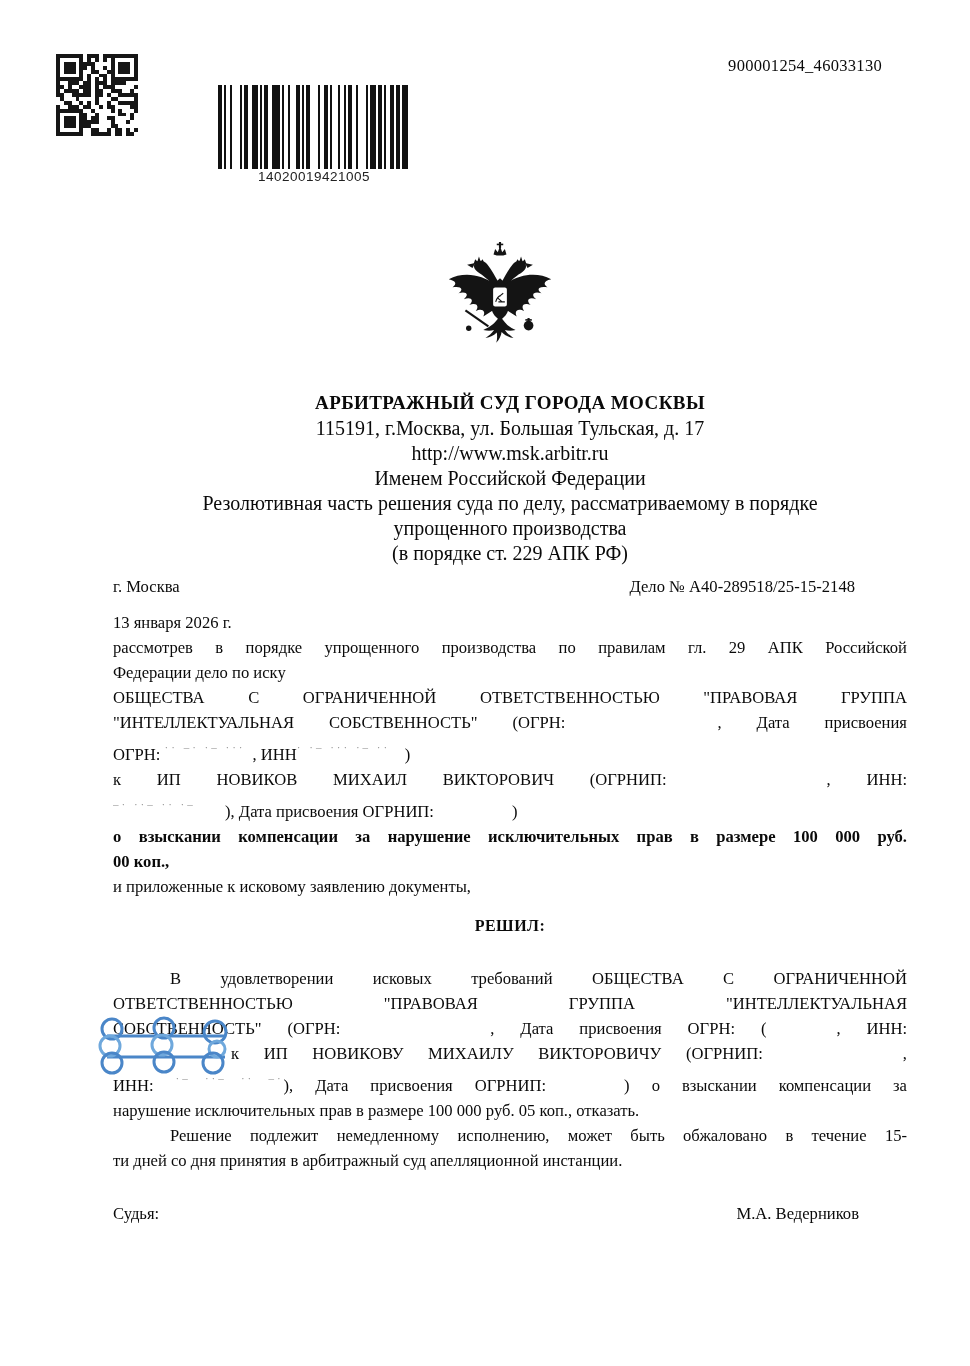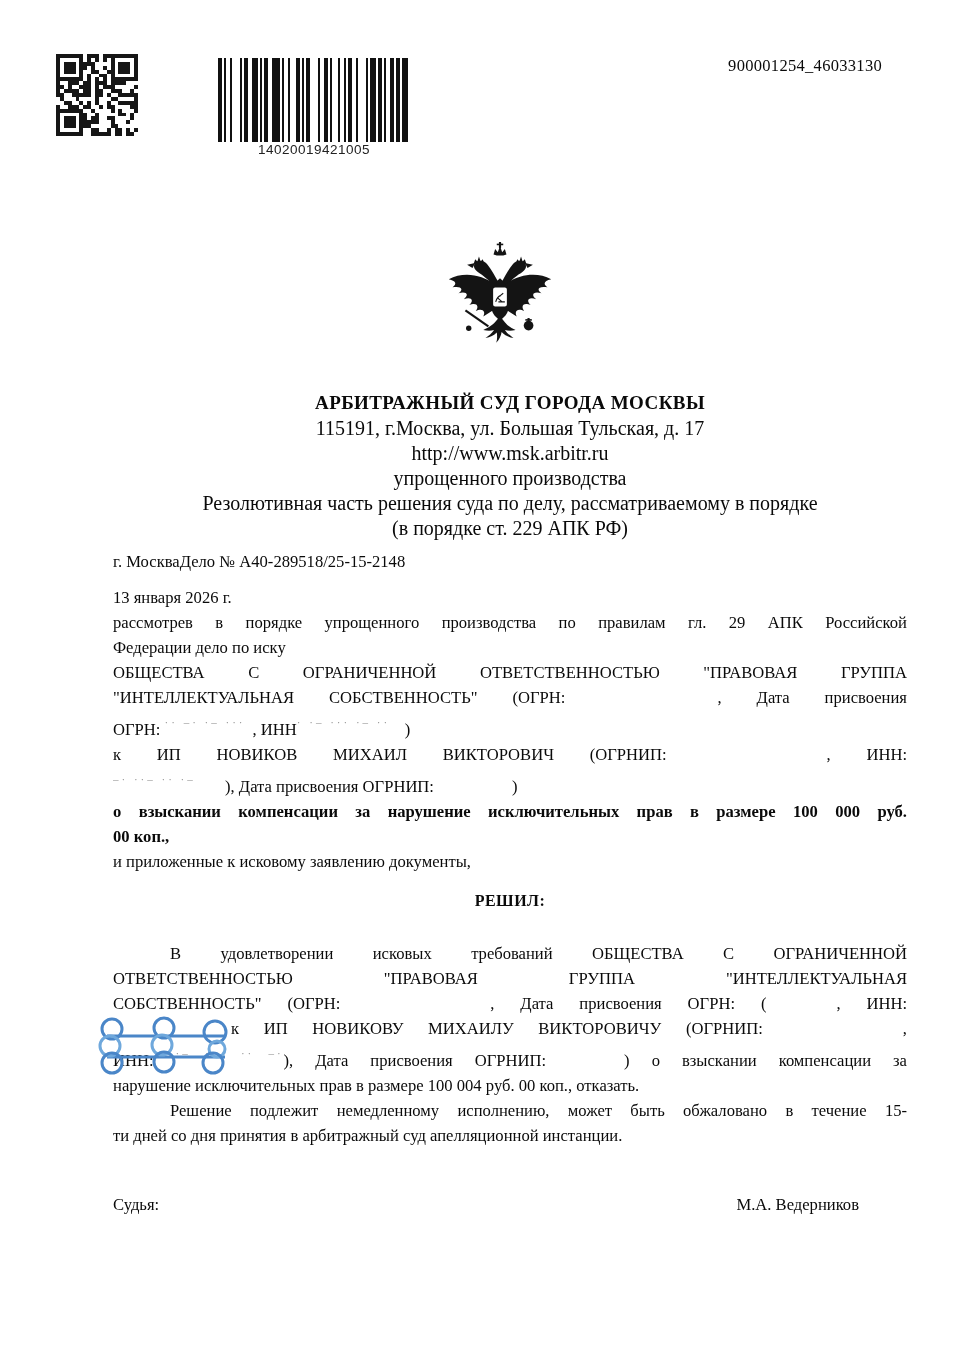--- a/index.html
+++ b/index.html
@@ -8,45 +8,45 @@
     width:970px;height:1366px;
     background:#ffffff;
     margin:0 auto;
     font-family:"Liberation Serif","DejaVu Serif",serif;
     color:#0a0a0a;
     overflow:hidden;
   }
   
   .qr{position:absolute;left:56px;top:54px;width:82px;height:82px;}
   .qr svg{width:100%;height:100%;shape-rendering:crispEdges;fill:#161616;}
-  .barcode-wrap{position:absolute;left:218px;top:58px;width:192px;text-align:center;}
+  .barcode-wrap{position:absolute;left:218px;top:85px;width:192px;text-align:center;}
   .barcode-wrap svg{width:192px;height:84px;display:block;fill:#111;}
   .barcode-num{font-family:"Liberation Sans","DejaVu Sans",sans-serif;font-size:13.5px;color:#222;letter-spacing:.5px;margin-top:0;}
   .docnum{position:absolute;top:56px;right:88px;font-size:16.5px;letter-spacing:.3px;}
   
   .eagle{position:absolute;left:438px;top:226px;width:124px;height:142px;}
   .eagle svg{width:100%;height:100%;}
   
   .doc{position:absolute;left:113px;top:390px;width:794px;font-size:16.6px;line-height:25px;}
   .center{text-align:center;}
   .court-name{font-weight:bold;font-size:19px;line-height:26px;letter-spacing:.4px;}
   .hline{font-size:20px;}
-  .case-row{display:flex;margin-top:8px;}
+  .case-row{display:flex;justify-content:space-between;margin-top:8px;}
   .case-row .case-no{margin-right:52px;}
   .date-line{margin-top:11px;}
   .p1{margin-top:9px;}
   .jline{text-align:justify;text-align-last:justify;}
   .jline.last{text-align-last:left;}
   .indent{text-indent:57px;}
   .bold{font-weight:bold;}
   .reshil{margin-top:14px;font-weight:bold;font-size:16px;letter-spacing:.5px;}
   .p7{margin-top:28px;}
   .gap{display:inline-block;}
   .marks{display:inline-block;overflow:hidden;white-space:nowrap;color:#8e8e8e;font-size:11px;letter-spacing:3px;vertical-align:baseline;}
-  .footer-row{display:flex;justify-content:space-between;margin-top:44px;}
+  .footer-row{display:flex;justify-content:space-between;margin-top:28px;}
   .footer-row .judge-name{margin-right:48px;}
   
   .annotation{position:absolute;left:95px;top:1016px;width:142px;height:62px;}
   .annotation svg{width:100%;height:100%;}
 </style>
 </head>
 <body>
 
 <div class="page">
 
@@ -359,22 +359,23 @@
       <rect x="101" y="86" width="28" height="38" rx="5" fill="#ffffff" stroke="#141414" stroke-width="2.5"></rect>
       <path d="M107,114 c2,-7 6,-11 10,-12 m-6,5 l8,7 m-3,-12 l5,-4 m-9,16 l12,0" stroke="#141414" stroke-width="2" fill="none"></path>
     </svg>
   </div>
 
   <div class="doc">
 
     <div class="center court-name">АРБИТРАЖНЫЙ СУД ГОРОДА МОСКВЫ</div>
     <div class="center hline">115191, г.Москва, ул. Большая Тульская, д. 17</div>
     <div class="center hline">http://www.msk.arbitr.ru</div>
+    <div class="center hline">Именем Российской Федерации</div>
+    <div class="center hline">Резолютивная часть решения суда по делу, рассматриваемому в порядке</div>
     <div class="center hline">упрощенного производства</div>
-    <div class="center hline">Резолютивная часть решения суда по делу, рассматриваемому в порядке</div>
     <div class="center hline">(в порядке ст. 229 АПК РФ)</div>
 
     <div class="case-row">
       <span>г. Москва</span>
       <span class="case-no">Дело № А40-289518/25-15-2148</span>
     </div>
 
     <div class="date-line">13 января 2026 г.</div>
 
 
@@ -402,21 +403,21 @@
     <div>и приложенные к исковому заявлению документы,</div>
 
     <div class="center reshil">РЕШИЛ:</div>
 
     <div class="p7">
       <div class="jline indent">В удовлетворении исковых требований ОБЩЕСТВА С ОГРАНИЧЕННОЙ</div>
       <div class="jline">ОТВЕТСТВЕННОСТЬЮ "ПРАВОВАЯ ГРУППА "ИНТЕЛЛЕКТУАЛЬНАЯ</div>
       <div class="jline"><span>СОБСТВЕННОСТЬ" (ОГРН:</span><span class="gap" style="width:150px"></span><span>, Дата присвоения ОГРН: (</span><span class="gap" style="width:70px"></span><span>, ИНН:</span></div>
       <div class="jline"><span class="gap" style="width:118px"></span><span>к ИП НОВИКОВУ МИХАИЛУ ВИКТОРОВИЧУ (ОГРНИП:</span><span class="gap" style="width:140px"></span><span>,</span></div>
       <div class="jline"><span>ИНН:</span> <span class="marks" style="width:108px">·– ··– ·· –·</span><span>), Дата присвоения ОГРНИП:</span><span class="gap" style="width:78px"></span><span>) о взыскании компенсации за</span></div>
-      <div class="jline last">нарушение исключительных прав в размере 100 004 руб. 00 коп., отказать.</div>
+      <div class="jline last">нарушение исключительных прав в размере 100 000 руб. 05 коп., отказать.</div>
     </div>
 
     <div>
       <div class="jline indent">Решение подлежит немедленному исполнению, может быть обжаловано в течение 15-</div>
       <div class="jline last">ти дней со дня принятия в арбитражный суд апелляционной инстанции.</div>
     </div>
 
     <div class="footer-row">
       <span>Судья:</span>
       <span class="judge-name">М.А. Ведерников</span>

